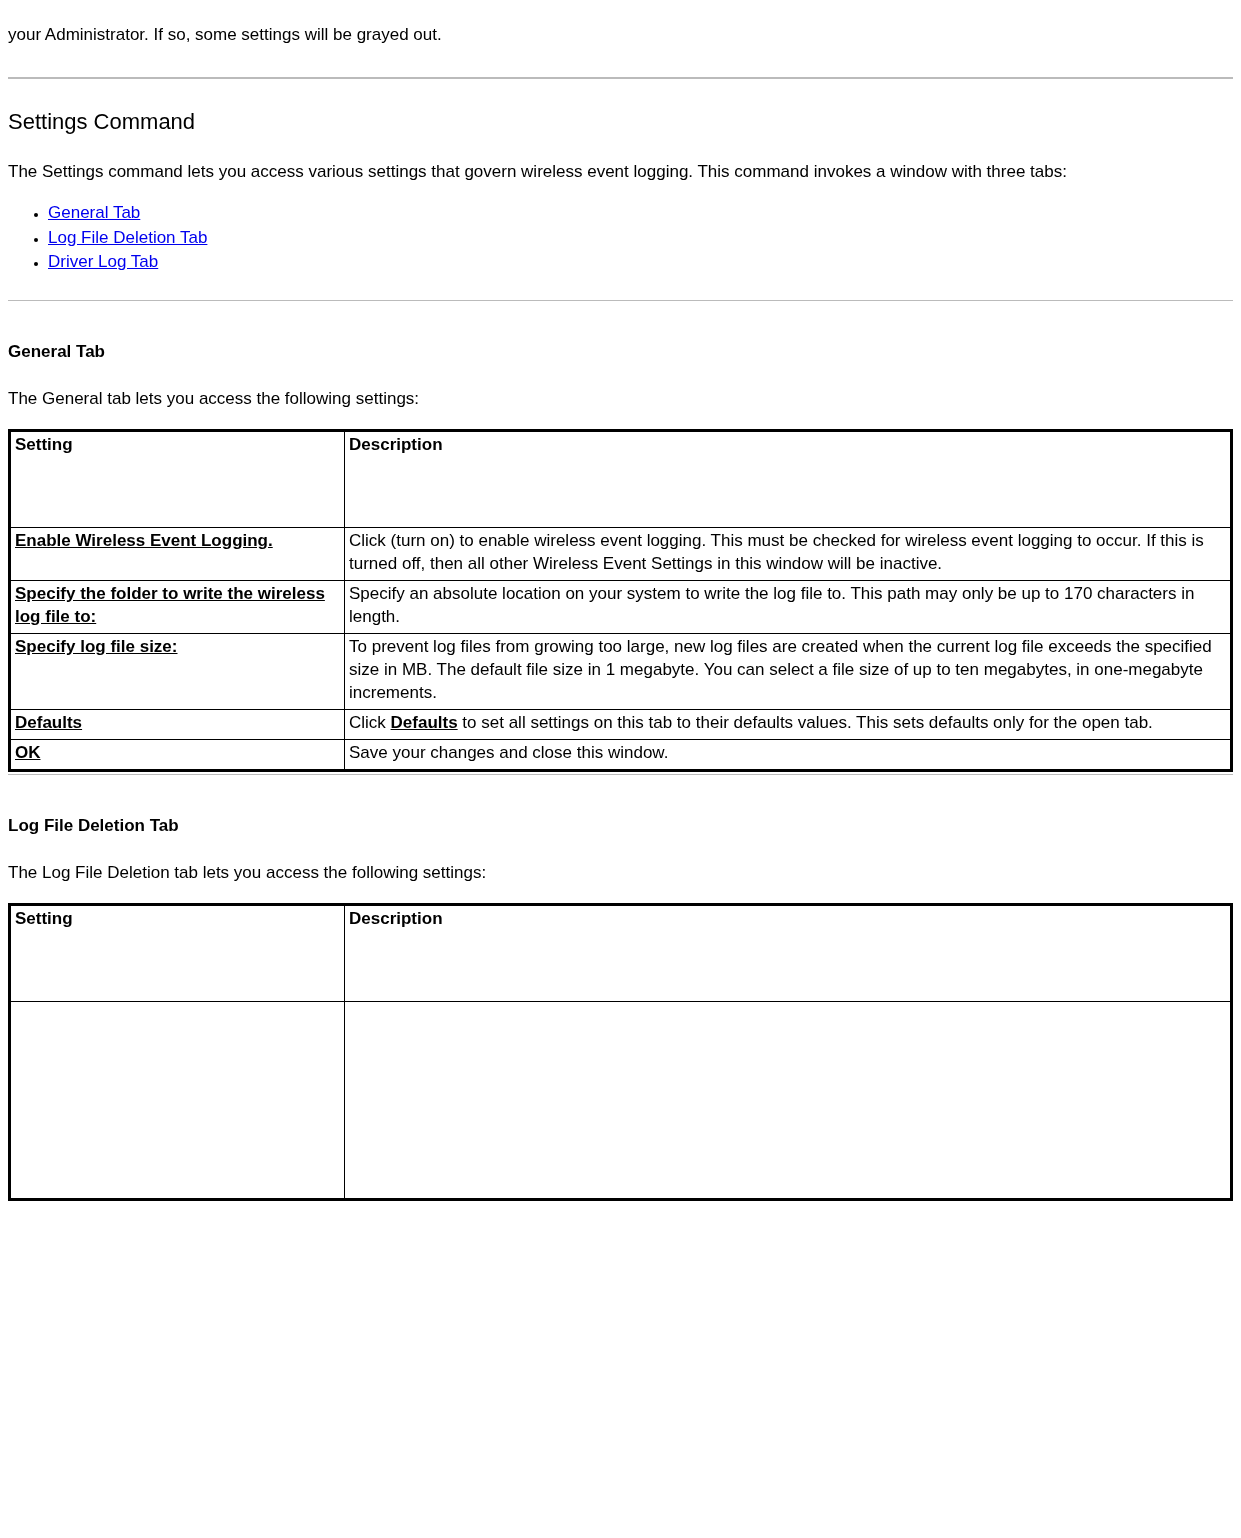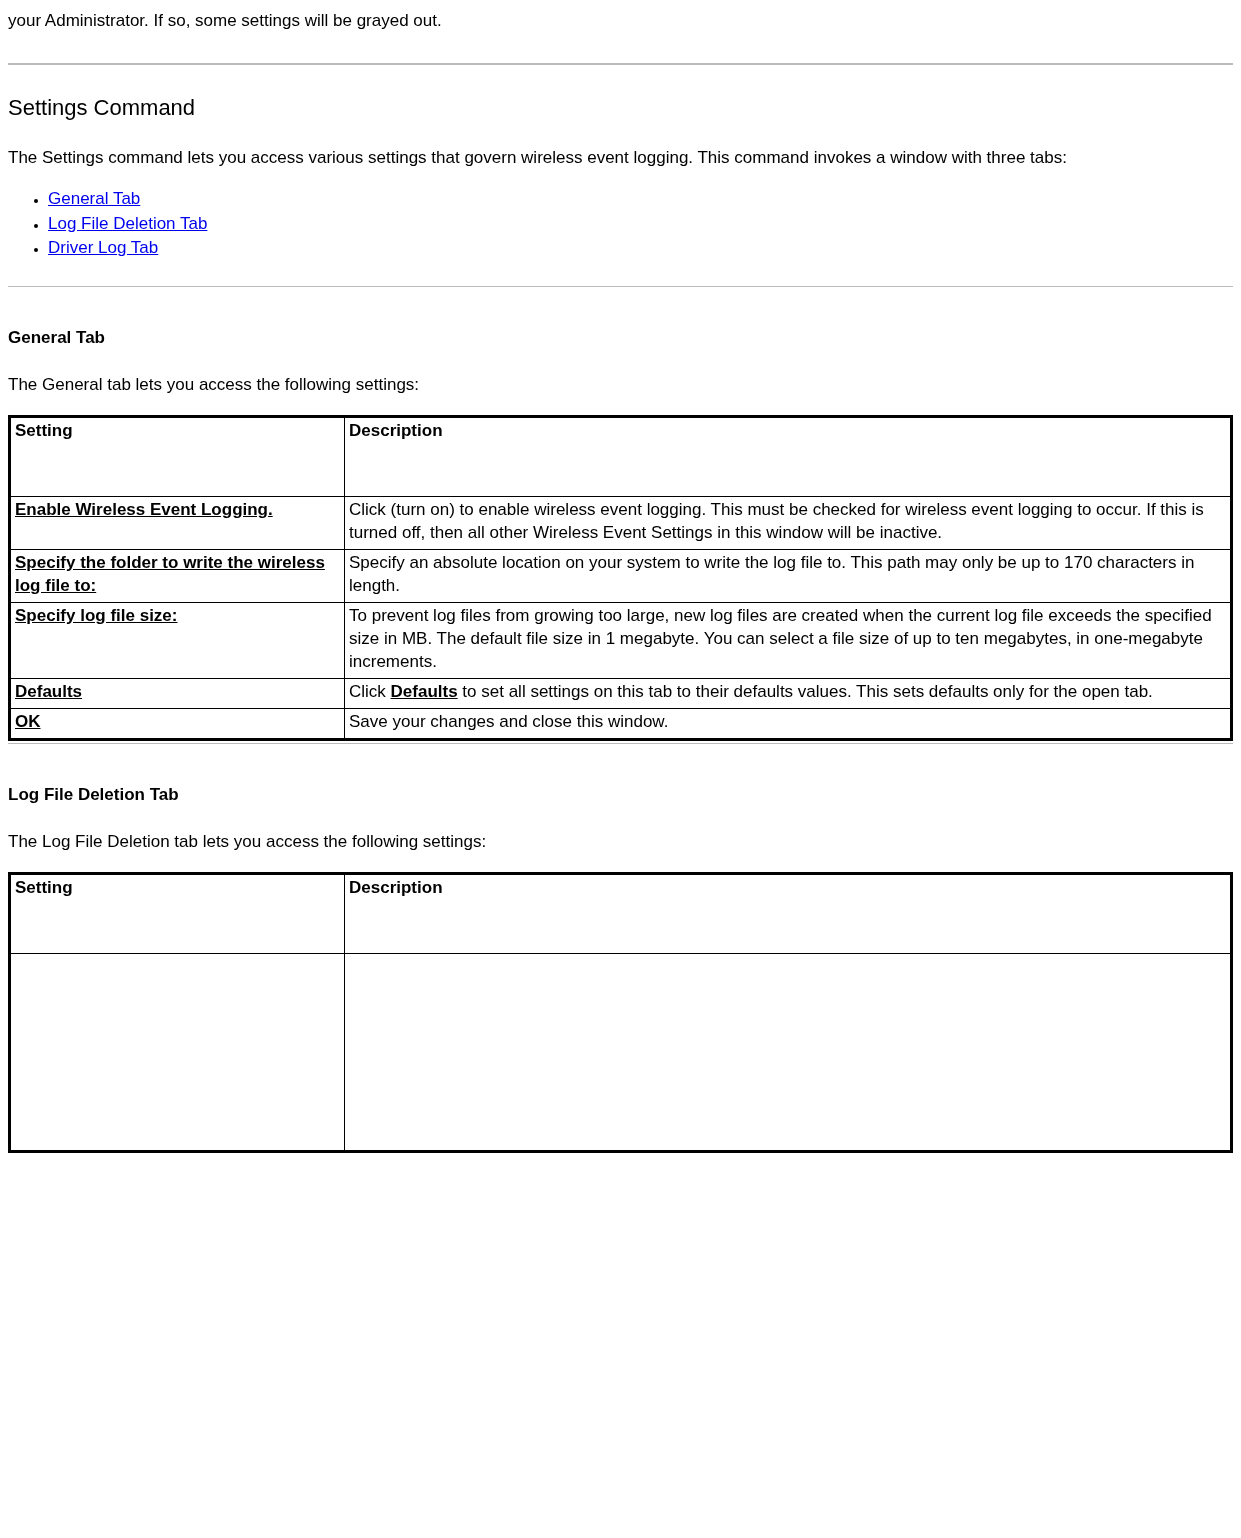--- a/index.html
+++ b/index.html
@@ -5,21 +5,21 @@
   body {
     font-family: Verdana, Geneva, sans-serif;
     font-size: 17px;
     color: #000;
     margin: 0;
     padding: 0 8px;
     line-height: 1.35;
     width: 1225px;
   }
   .topline {
-    margin-top: 10px;
+    margin-top: 24px;
     margin-bottom: 30px;
   }
   hr {
     border: none;
     border-top: 2px solid #bbb;
     margin: 18px 0;
   }
   hr.thin {
     border-top: 1px solid #bbb;
   }
@@ -60,21 +60,21 @@
   }
   table.settings th, table.settings td {
     border: 1px solid #000;
     padding: 2px 4px 4px 4px;
     vertical-align: top;
     text-align: left;
     font-size: 17px;
   }
   table.settings th {
     font-weight: bold;
-    padding-bottom: 28px;
+    padding-bottom: 45px;
   }
   table.settings col.c1 {
     width: 335px;
   }
   .bold {
     font-weight: bold;
     text-decoration: underline;
   }
   .pad-row td:first-child {
     padding-bottom: 22px;

